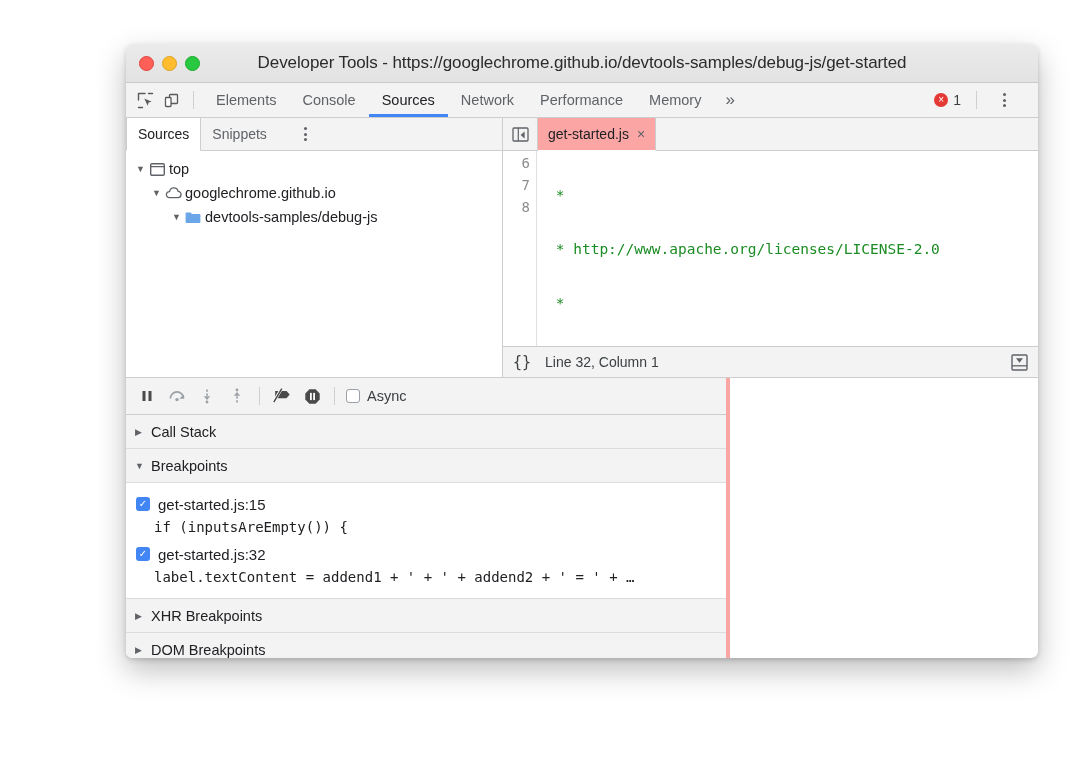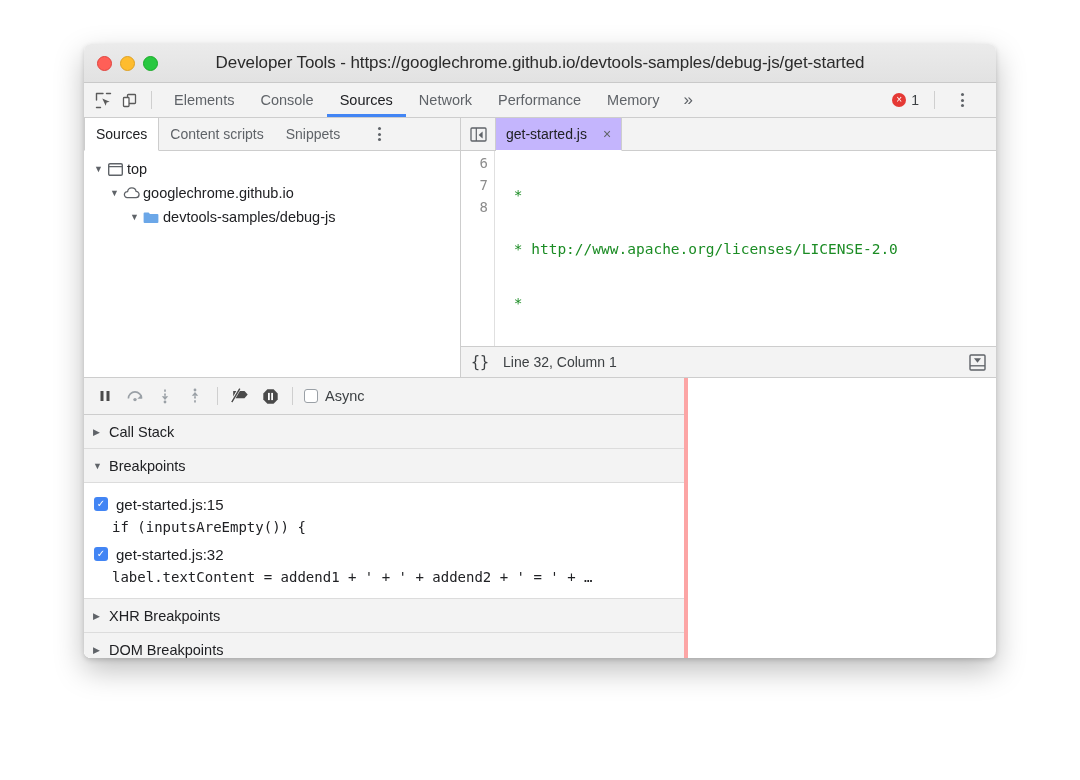--- a/index.html
+++ b/index.html
@@ -2,21 +2,21 @@
 <html><head>
 <meta charset="utf-8">
 <style>
   html, body {
     margin: 0; padding: 0;
     width: 1080px; height: 780px;
     background: #ffffff;
     font-family: "Liberation Sans", sans-serif;
     overflow: hidden;
   }
-  #root { position: relative; width: 1024px; height: 780px; background: #fff; }
+  #root { position: relative; width: 1024px; height: 780px; background: #fff; margin-left: 42px; }
 
   
   .window {
     position: absolute;
     left: 84px; top: 44px;
     width: 912px; height: 614px;
     background: #fff;
     border-radius: 7px;
     box-shadow: 0 12px 30px rgba(0,0,0,0.26), 0 2px 5px rgba(0,0,0,0.16);
     overflow: hidden;
@@ -109,22 +109,22 @@
     display: flex; align-items: center; justify-content: center;
   }
   .ticon { width: 20px; display: flex; align-items: center; justify-content: center; flex: 0 0 20px; }
   .tlabel { margin-left: 2px; }
 
   
   .editor { flex: 1; display: flex; flex-direction: column; background: #fff; min-width: 0; }
   .etabbar { height: 32px; flex: 0 0 32px; background: #f3f3f3; border-bottom: 1px solid #cdcdcd; display: flex; align-items: stretch; }
   .collapse-btn { width: 34px; display: flex; align-items: center; justify-content: center; border-right: 1px solid #cdcdcd; }
   .etab {
-    display: flex; align-items: center; gap: 16px; padding: 0 10px;
-    font-size: 14px; color: #202124; background: #c4b5fd;
+    display: flex; align-items: center; gap: 8px; padding: 0 10px;
+    font-size: 14px; color: #202124; background: #fca5a5;
     border-right: 1px solid #cdcdcd;
     margin-bottom: -1px; border-bottom: 1px solid #fff;
   }
   .etab-close { font-size: 14px; color: #5f6368; }
   .code-area { flex: 1; display: flex; overflow: hidden; background: #fff; position: relative; }
   .gutter {
     width: 34px; flex: 0 0 34px; background: #fff;
     border-right: 1px solid #e0e0e0;
     font-family: "DejaVu Sans Mono", monospace; font-size: 14px;
     color: #8c8c8c; text-align: right; padding-right: 6px; box-sizing: border-box;
@@ -241,21 +241,20 @@
             <i></i>
           </div>
       </div>
     </div>
 
     <div class="upper">
 
       <div class="navigator">
         <div class="subtabbar">
           <div class="stab active">Sources</div>
-          <div class="stab">Content scripts</div>
           <div class="stab">Snippets</div>
           <div class="stab-kebab">
             <div class="kebab">
                 <i></i>
                 <i></i>
                 <i></i>
               </div>
           </div>
         </div>
         <div class="tree">

